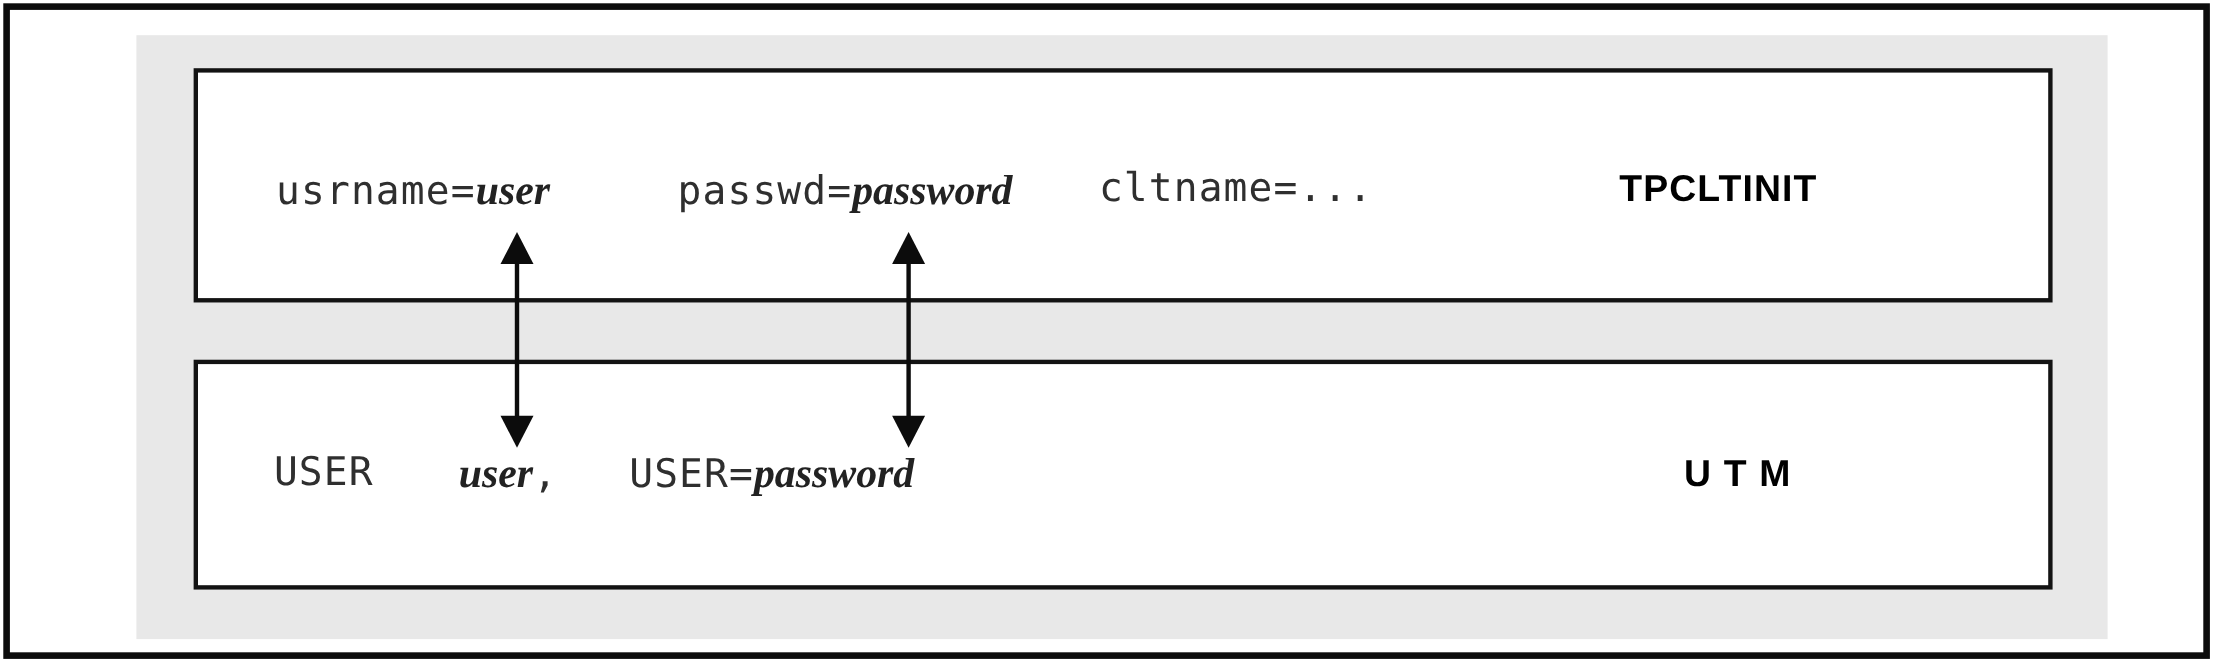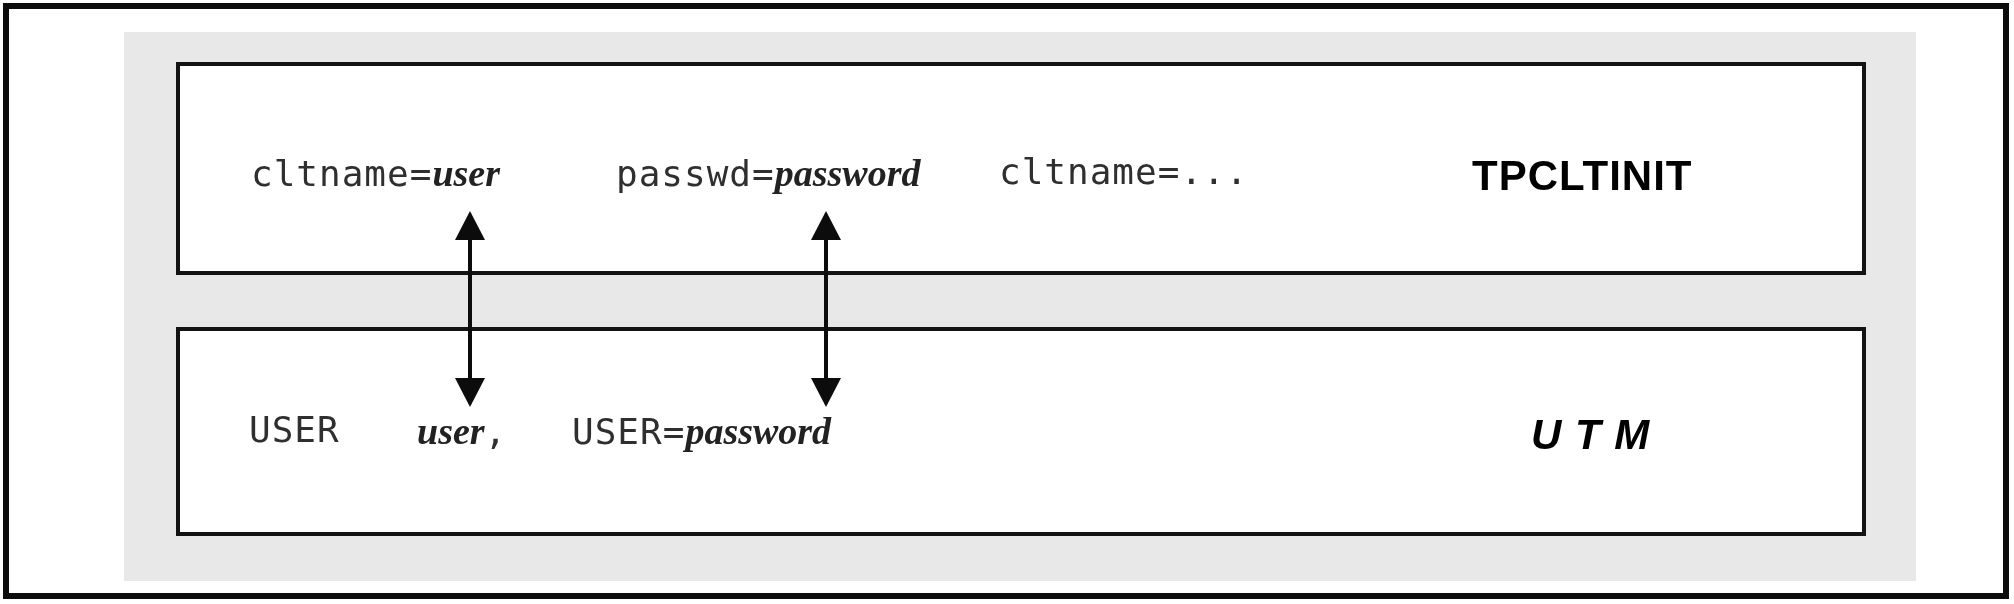--- a/index.html
+++ b/index.html
@@ -47,49 +47,49 @@
     font-style: italic;
     font-weight: 700;
     font-size: 38px;
     letter-spacing: 0;
     color: #222222;
   }
   .box-label {
     position: absolute;
     font-family: "Liberation Sans", sans-serif;
     font-weight: 700;
-    font-size: 42px;
+    font-size: 34px;
     letter-spacing: 1px;
     color: #000000;
     line-height: 1;
     white-space: nowrap;
   }
   .row-y-top  { top: 88px; }
   .label-y-top { top: 89px; }
   .row-y-bot  { top: 81px; }
-  .label-y-bot { top: 83px; font-style: italic; }
+  .label-y-bot { top: 83px; }
   .map-arrow {
     position: absolute;
     top: 200px;
     width: 40px;
     height: 200px;
     z-index: 5;
   }
   .arrow-1 { left: 441px; }
   .arrow-2 { left: 797px; }
 </style>
 </head>
 <body>
 
 <div class="stage">
   <div class="outer-frame">
     <div class="gray-panel">
 
       <div class="param-box box-top">
-        <div class="seg row-y-top" style="left:71px"><span>cltname=</span><span class="it">user</span></div>
+        <div class="seg row-y-top" style="left:71px"><span>usrname=</span><span class="it">user</span></div>
         <div class="seg row-y-top" style="left:819px"><span>cltname=...</span></div>
         <div class="seg row-y-top" style="left:436px"><span>passwd=</span><span class="it">password</span></div>
         <div class="box-label label-y-top" style="left:1292px">TPCLTINIT</div>
       </div>
 
       <div class="param-box box-bottom">
         <div class="seg row-y-bot" style="left:69px">USER</div>
         <div class="seg row-y-bot" style="left:237px"><span class="it">user</span><span>,</span></div>
         <div class="seg row-y-bot" style="left:392px"><span>USER=</span><span class="it">password</span></div>
         <div class="box-label label-y-bot" style="left:1351px">U T M</div>

